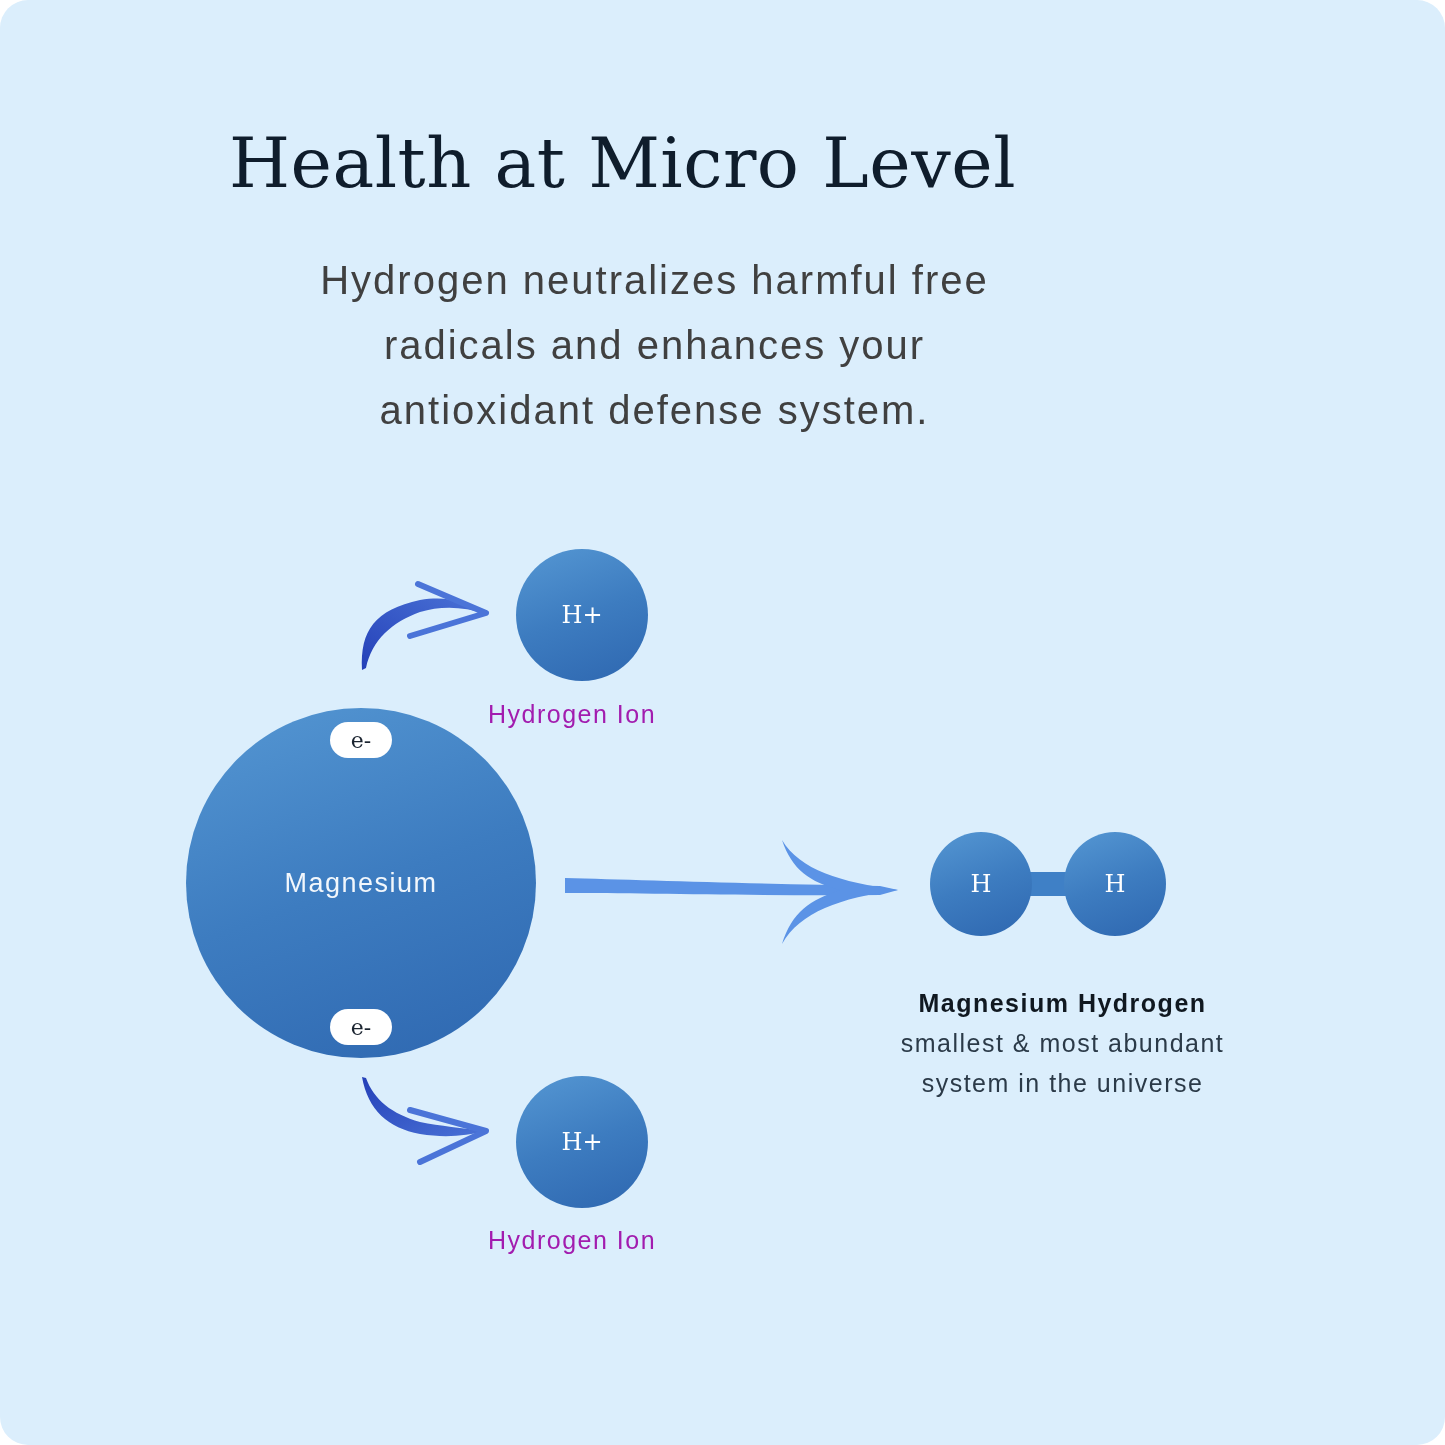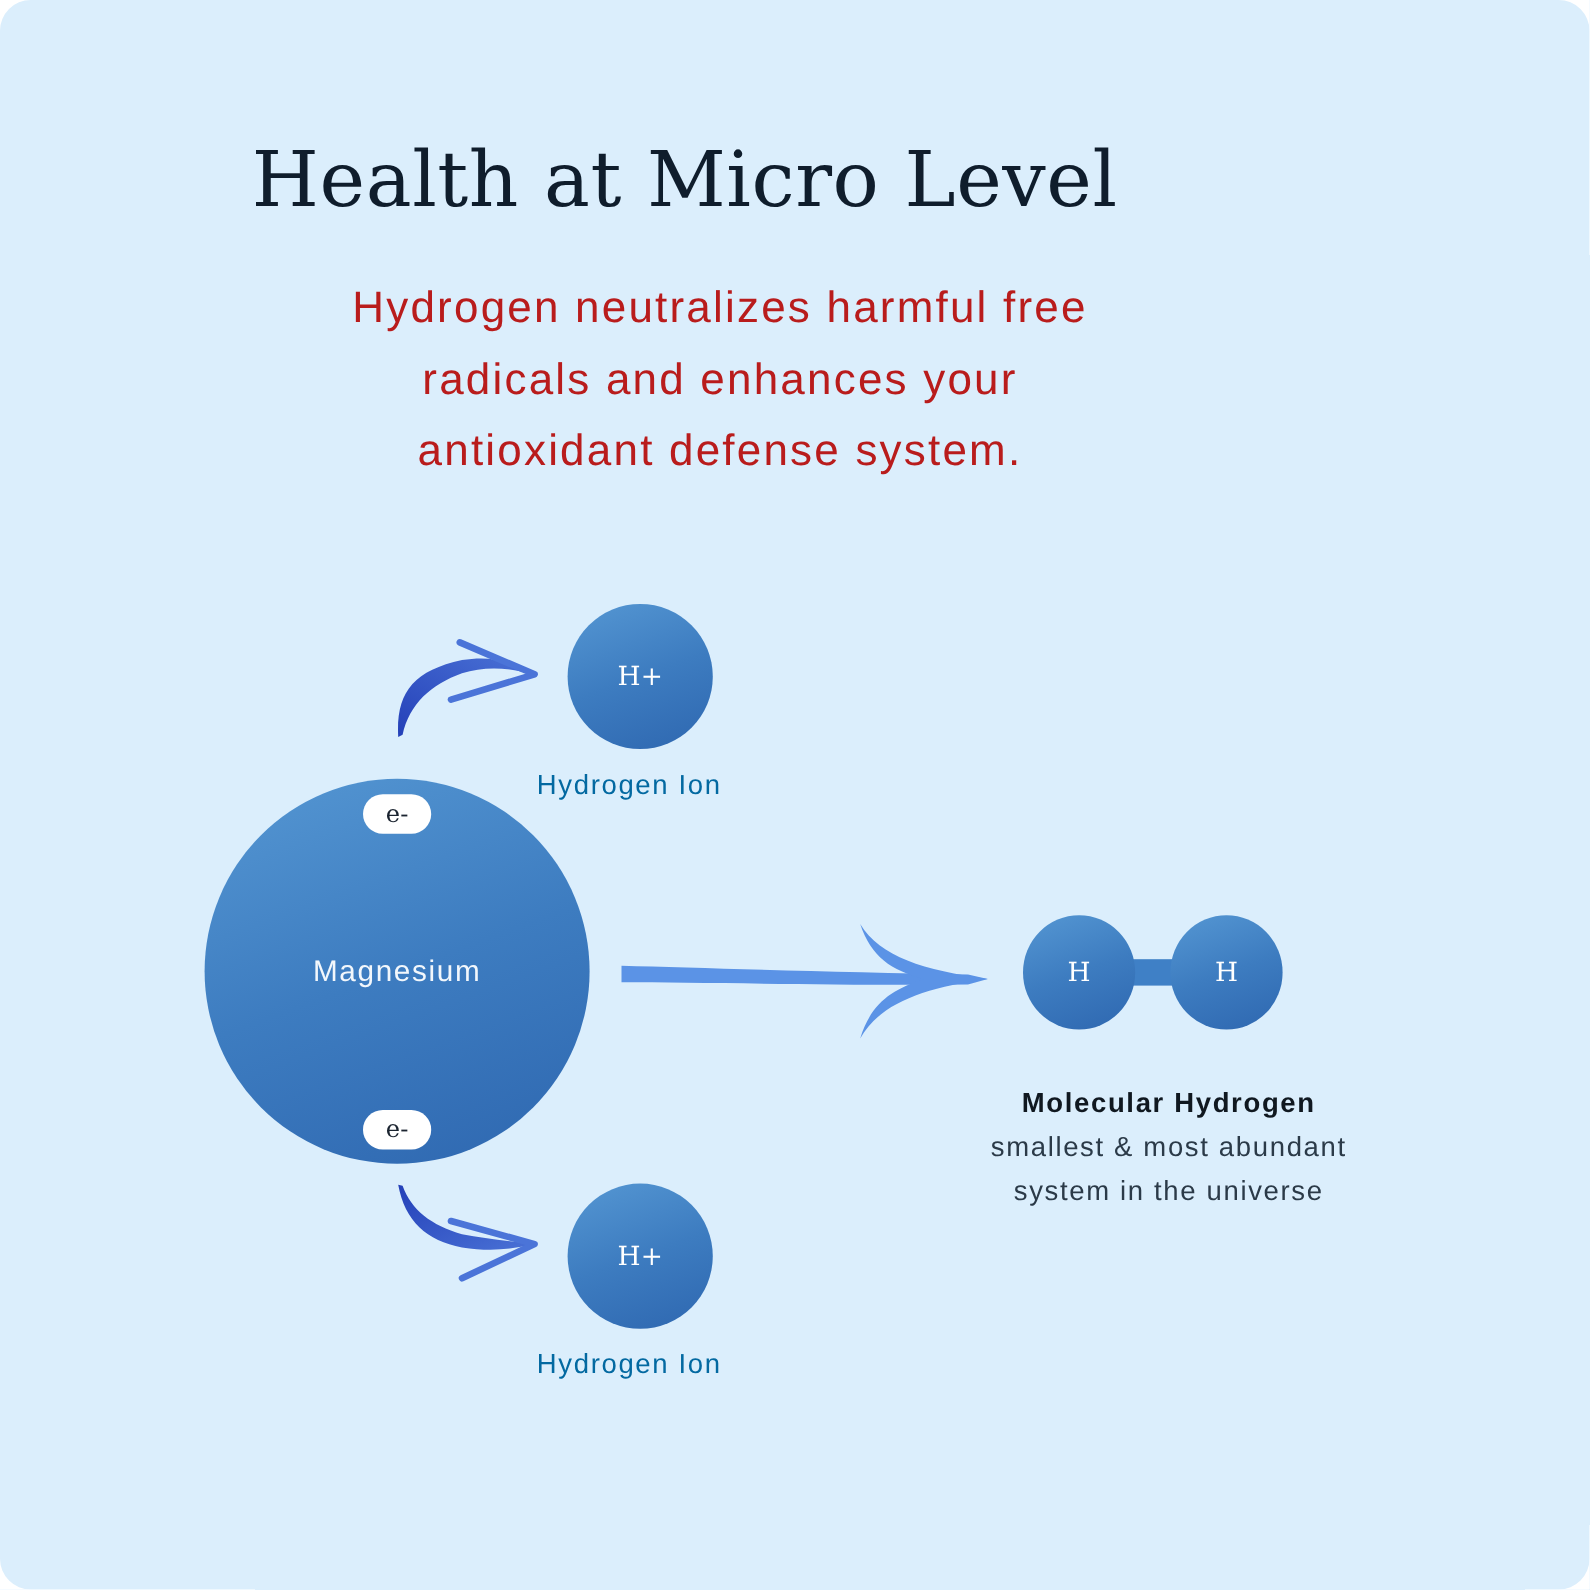--- a/index.html
+++ b/index.html
@@ -1,26 +1,26 @@
 <!DOCTYPE html>
 <html><head>
 <meta charset="utf-8">
 <style>
   html,body{margin:0;padding:0;background:#ffffff;}
   body{width:1445px;height:1445px;position:relative;overflow:hidden;}
   .card{position:absolute;left:0;top:0;width:1445px;height:1445px;background:#dbeefc;border-radius:28px;}
   .title{position:absolute;left:0;width:1245px;top:122px;text-align:center;font-family:"DejaVu Serif","Liberation Serif",serif;font-size:70px;color:#0f1d2c;letter-spacing:0.5px;margin:0;font-weight:normal;}
-  .subtitle{position:absolute;left:0;width:1309px;top:248px;text-align:center;font-family:"Liberation Sans",sans-serif;font-size:40px;line-height:65px;color:#b91c1c;letter-spacing:2px;}
+  .subtitle{position:absolute;left:0;width:1309px;top:248px;text-align:center;font-family:"Liberation Sans",sans-serif;font-size:40px;line-height:65px;color:#404040;letter-spacing:2px;}
   .subtitle div{white-space:nowrap;}
   .circle{position:absolute;border-radius:50%;background:linear-gradient(160deg,#5597d3 0%,#3d7cc0 50%,#2e67b0 100%);display:flex;align-items:center;justify-content:center;color:#ffffff;}
   .ion-label{font-family:"DejaVu Serif","Liberation Serif",serif;font-size:24px;}
   .mg{left:186px;top:708px;width:350px;height:350px;text-align:center;}
   .mg-label{font-family:"Liberation Sans",sans-serif;font-size:27px;letter-spacing:1.5px;color:#f2f7fc;}
   .pill{position:absolute;width:62px;height:36px;border-radius:18px;background:#ffffff;display:flex;align-items:center;justify-content:center;font-family:"DejaVu Serif","Liberation Serif",serif;font-size:22px;color:#1b2430;}
-  .caption{position:absolute;font-family:"Liberation Sans",sans-serif;font-size:25px;letter-spacing:1.5px;color:#0369a1;white-space:nowrap;}
+  .caption{position:absolute;font-family:"Liberation Sans",sans-serif;font-size:25px;letter-spacing:1.5px;color:#a21caf;white-space:nowrap;}
   .mol-text{position:absolute;left:840px;width:445px;top:983px;text-align:center;font-family:"Liberation Sans",sans-serif;font-size:25px;line-height:40px;letter-spacing:1.5px;color:#2b3a48;}
   .mol-text .bold{font-weight:bold;color:#101820;}
   svg{position:absolute;left:0;top:0;}
 </style>
 </head>
 <body>
 
 <div class="card">
 
   <h1 class="title">Health at Micro Level</h1>
@@ -78,17 +78,17 @@
   <div class="caption" style="left:488px;top:1226px;">Hydrogen Ion</div>
 
   <div class="circle" style="left:930px;top:832px;width:102px;height:104px;">
     <span class="ion-label">H</span>
   </div>
   <div class="circle" style="left:1064px;top:832px;width:102px;height:104px;">
     <span class="ion-label">H</span>
   </div>
 
   <div class="mol-text">
-    <div class="bold">Molecular Hydrogen</div>
+    <div class="bold">Magnesium Hydrogen</div>
     <div>smallest &amp; most abundant</div>
     <div>system in the universe</div>
   </div>
 </div>
 
 </body></html>

